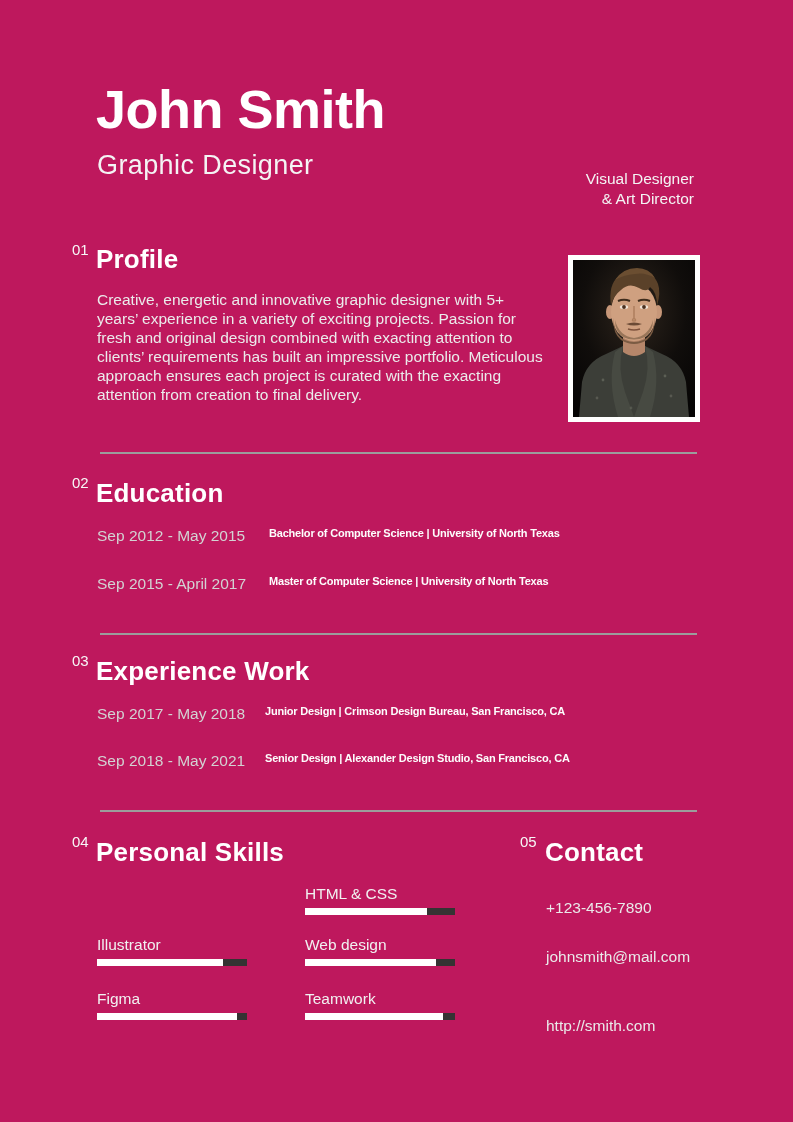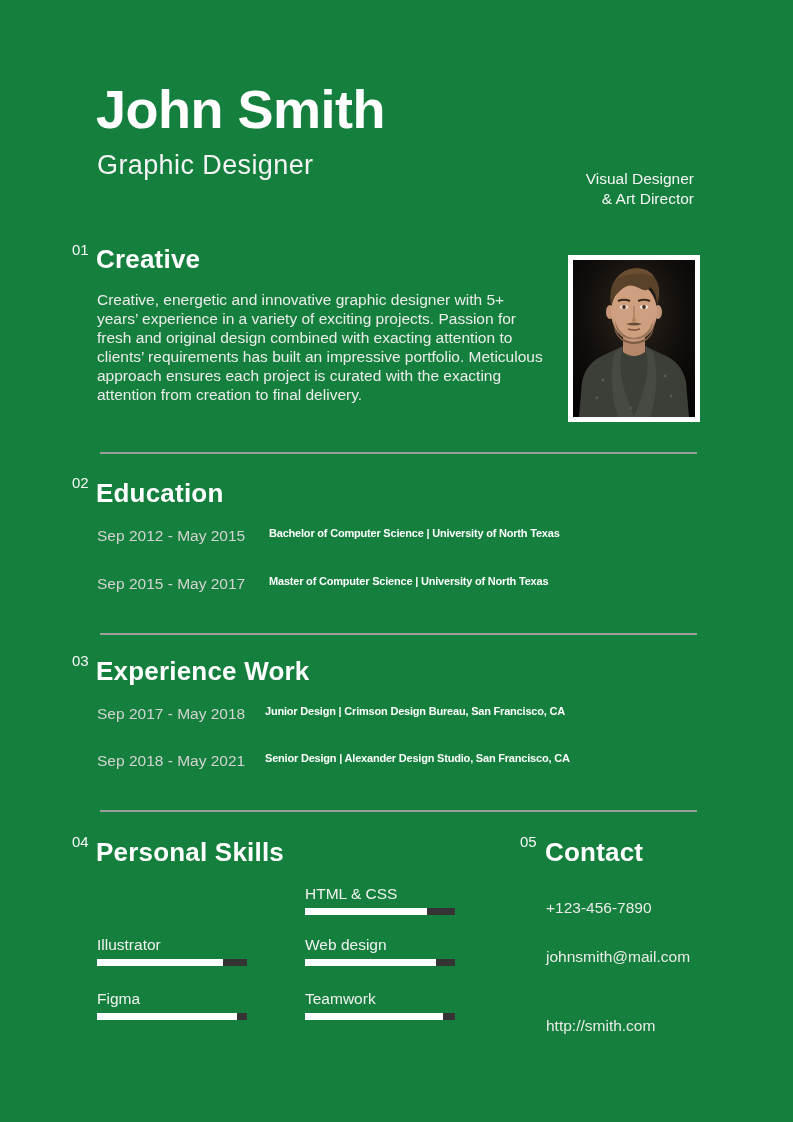--- a/index.html
+++ b/index.html
@@ -1,18 +1,18 @@
 <!DOCTYPE html>
 <html><head>
 <meta charset="utf-8">
 <style>
   html,body{margin:0;padding:0;background:#1f1d1d;}
   .page{
     position:relative;width:793px;height:1122px;overflow:hidden;
-    background:#15803d;color:#fff;
+    background:#be185d;color:#fff;
     font-family:"Liberation Sans",sans-serif;
     -webkit-font-smoothing:antialiased;
   }
   .abs{position:absolute;}
   .name{left:96px;top:80px;font-size:54px;line-height:58px;font-weight:700;color:#ffffff;letter-spacing:-0.5px;}
   .role{left:97px;top:149px;font-size:27px;line-height:32px;font-weight:400;color:#f4f4f4;letter-spacing:0.4px;}
   .tagline{right:99px;top:169px;font-size:15.5px;line-height:20px;text-align:right;color:#f4f4f4;}
   .sec-num{font-size:15px;font-weight:500;color:#f7f7f7;}
   .sec-title{font-size:26px;font-weight:700;color:#ffffff;letter-spacing:0.2px;}
   .profile-body{left:97px;top:290px;width:447px;font-size:15.5px;line-height:19px;color:#ebebeb;}
@@ -34,21 +34,21 @@
 <div class="page">
 
   <h1 class="abs name" style="margin:0;">John Smith</h1>
   <div class="abs role">Graphic Designer</div>
   <div class="abs tagline">
     <div>Visual Designer</div>
     <div>&amp; Art Director</div>
   </div>
 
   <div class="abs sec-num" style="left:72px;top:241px;">01</div>
-  <div class="abs sec-title" style="left:96px;top:244px;">Creative</div>
+  <div class="abs sec-title" style="left:96px;top:244px;">Profile</div>
   <p class="abs profile-body" style="margin:0;">Creative, energetic and innovative graphic designer with 5+ years’ experience in a variety of exciting projects. Passion for fresh and original design combined with exacting attention to clients’ requirements has built an impressive portfolio. Meticulous approach ensures each project is curated with the exacting attention from creation to final delivery.</p>
 
   <div class="abs photo-frame">
     <svg width="122" height="157" viewBox="0 0 122 157">
       <defs>
         <radialGradient id="pbg" cx="50%" cy="33%" r="78%">
           <stop offset="0%" stop-color="#2e251d"></stop>
           <stop offset="55%" stop-color="#100d0b"></stop>
           <stop offset="100%" stop-color="#050404"></stop>
         </radialGradient>
@@ -95,21 +95,21 @@
 
   <div class="abs divider" style="top:452px;"></div>
 
   <div class="abs sec-num" style="left:72px;top:474px;text-align:center;">02</div>
   <div class="abs sec-title" style="left:96px;top:478px;">Education</div>
   <div class="abs row" style="left:0;top:527px;width:793px;">
     <span class="dates">Sep 2012 - May 2015</span>
     <span class="detail" style="left:269px;">Bachelor of Computer Science | University of North Texas</span>
   </div>
   <div class="abs row" style="left:0;top:575px;width:793px;">
-    <span class="dates">Sep 2015 - May 2017</span>
+    <span class="dates">Sep 2015 - April 2017</span>
     <span class="detail" style="left:269px;">Master of Computer Science | University of North Texas</span>
   </div>
 
   <div class="abs divider" style="top:633px;"></div>
 
   <div class="abs sec-num" style="left:72px;top:652px;">03</div>
   <div class="abs sec-title" style="left:96px;top:656px;">Experience Work</div>
   <div class="abs row" style="left:0;top:705px;width:793px;">
     <span class="dates">Sep 2017 - May 2018</span>
     <span class="detail" style="left:265px;">Junior Design | Crimson Design Bureau, San Francisco, CA</span>

